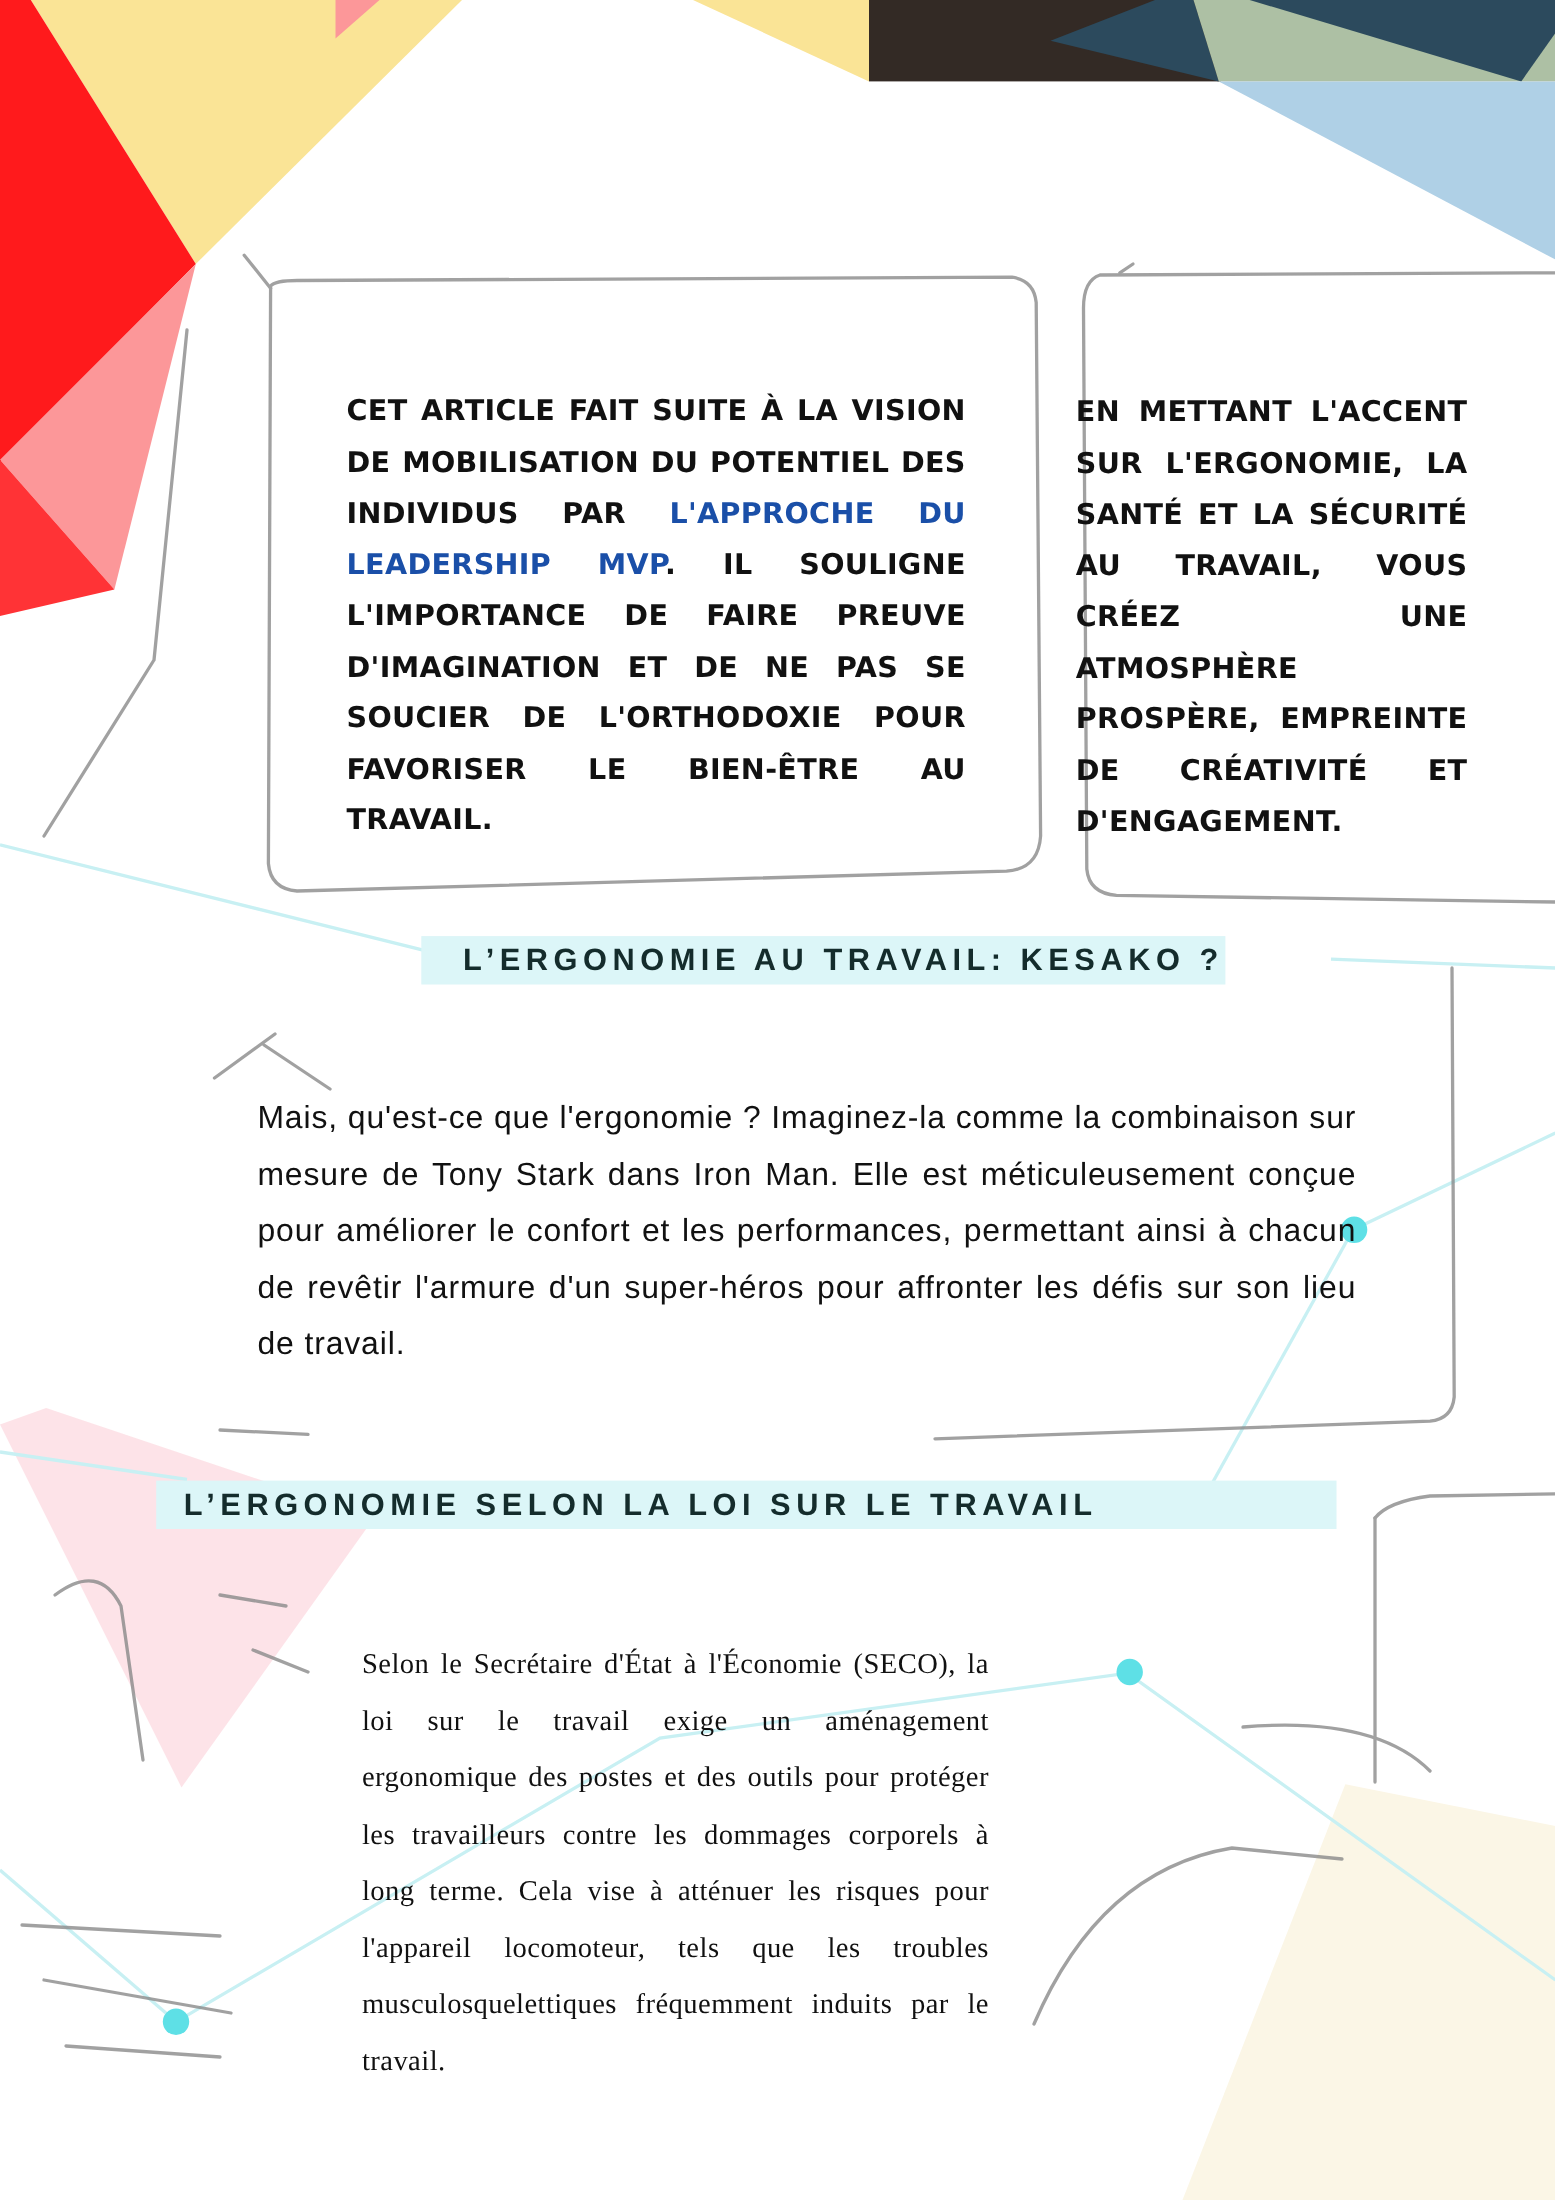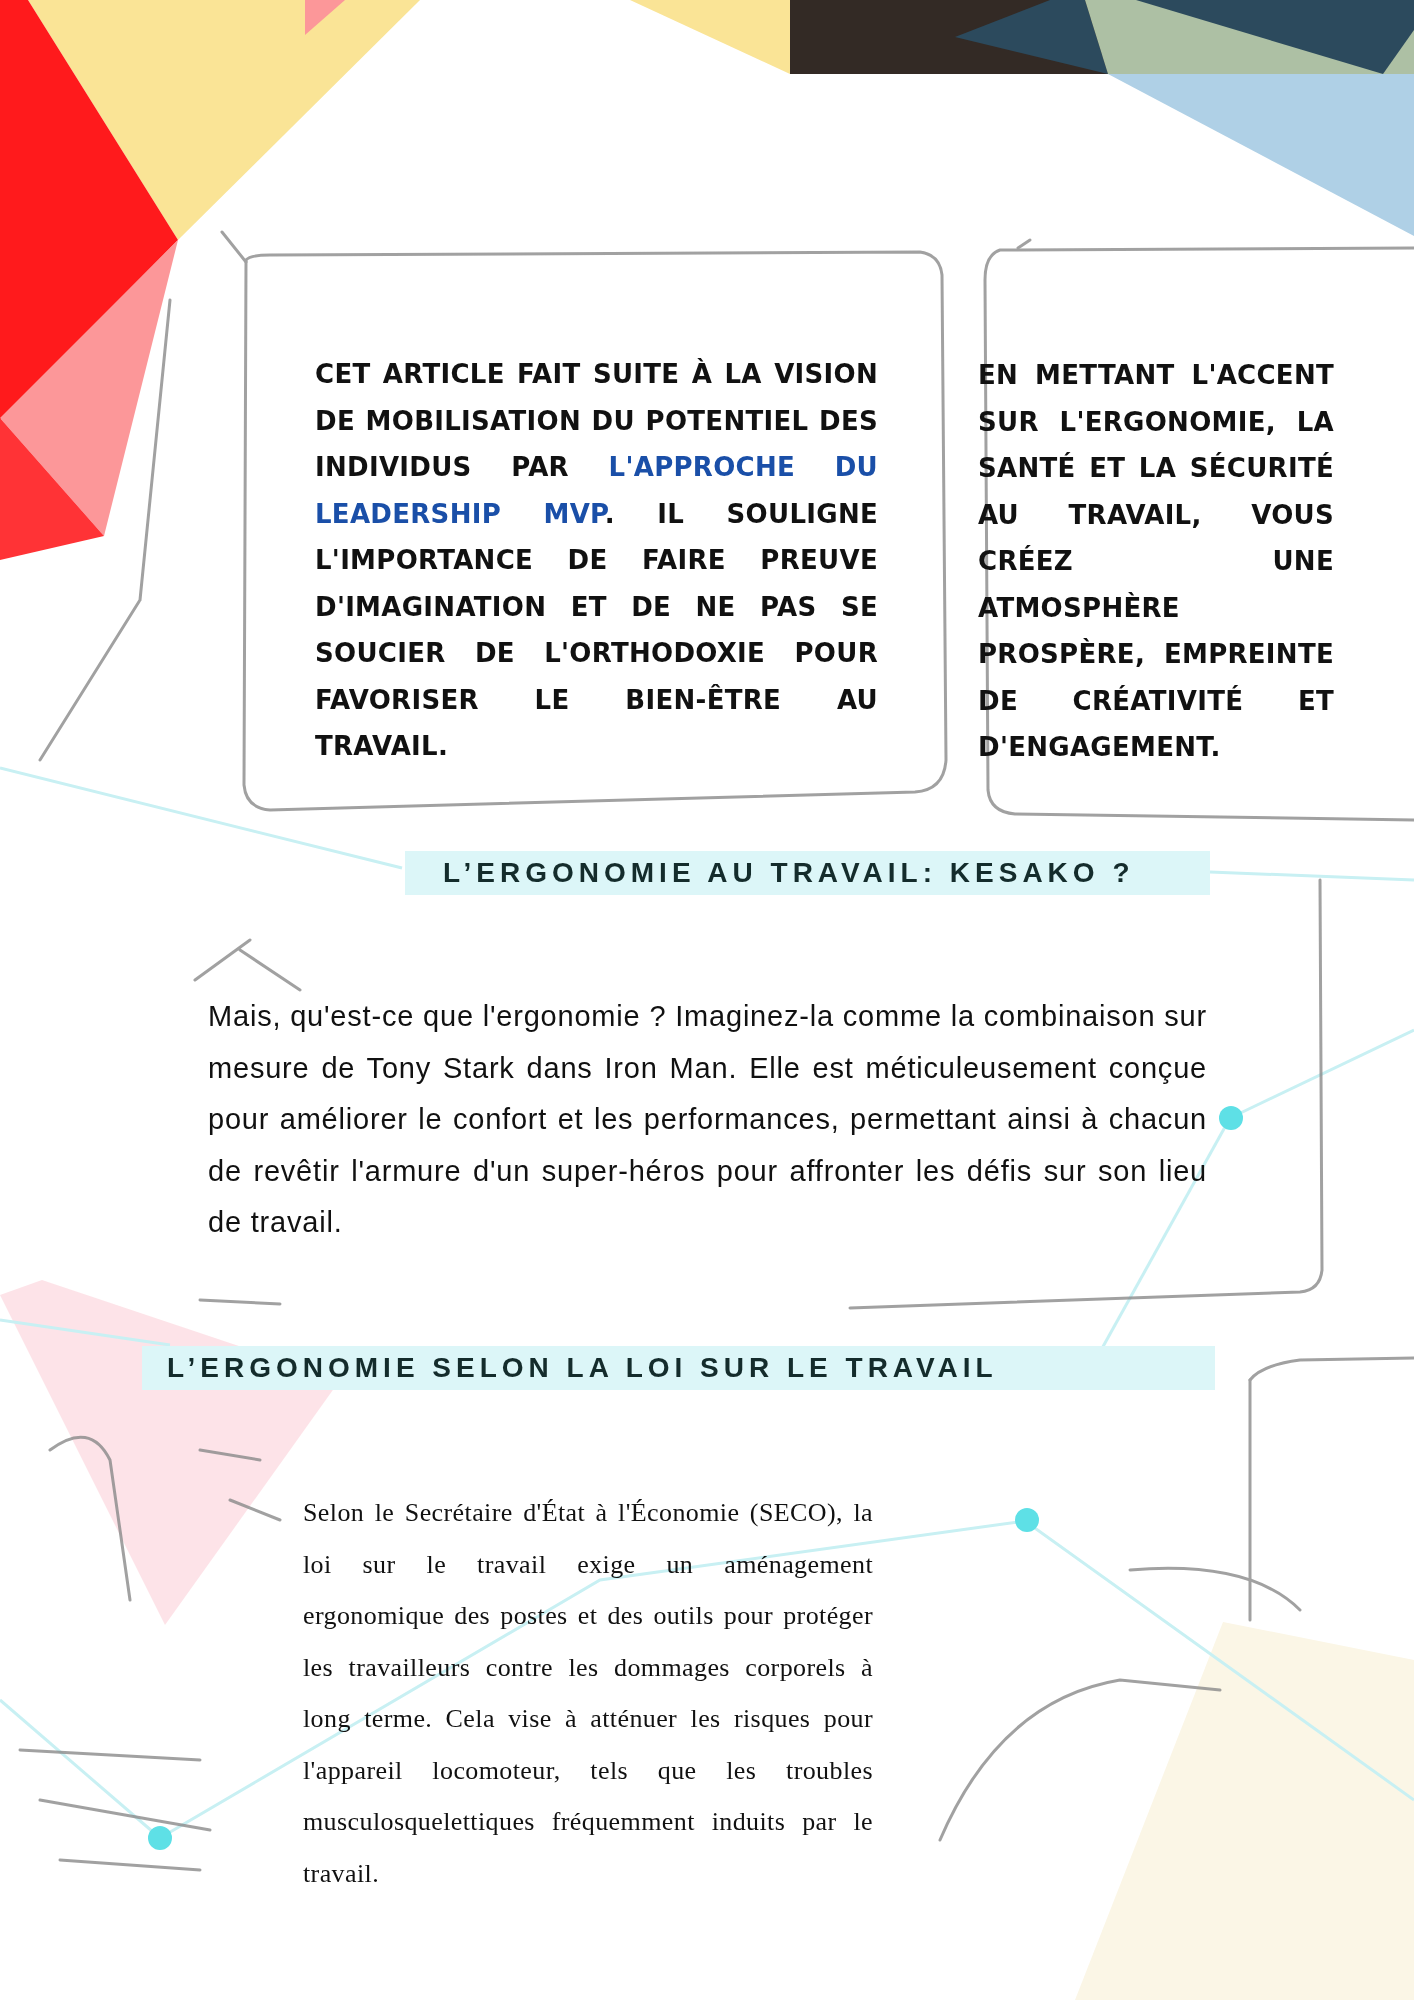--- a/index.html
+++ b/index.html
@@ -12,21 +12,21 @@
   }
   .box-text .link { color: #1a4fa8; }
   .heading {
     position: absolute; background: #dcf6f8; color: #142c2c;
     font-family: "Liberation Sans", sans-serif; font-size: 28px; letter-spacing: 5px;
     font-weight: bold; height: 44px; line-height: 44px; padding: 0 0 0 38px; box-sizing: border-box;
     white-space: nowrap;
   }
   .body-text {
     position: absolute; font-family: "DejaVu Sans", sans-serif; font-size: 26px;
-    line-height: 51.5px; color: #111; text-align: justify; letter-spacing: 0.4px;
+    line-height: 51.5px; color: #111; text-align: justify; letter-spacing: 0.4px; margin-left: 26px;
   }
   .body-text.narrow { font-family: "Liberation Sans", sans-serif; font-size: 29px; letter-spacing: 0.8px; }
   .dot { position: absolute; width: 24px; height: 24px; border-radius: 50%; }
 </style>
 </head>
 <body>
 
 <svg class="layer" viewBox="0 0 1414 2000">
 
   <polygon points="28,0 420,0 178,240 " fill="#fae496"></polygon>
@@ -86,21 +86,21 @@
 <div class="dot" style="left:148px;top:1826px;background:#5ee0e6;"></div>
 
 <div class="box-text" style="left:315px;top:311px;width:563px;">
   <span>Cet article fait suite à la vision de mobilisation du potentiel des individus par </span><span class="link">L'approche du leadership MVP</span><span>. Il souligne l'importance de faire preuve d'imagination et de ne pas se soucier de l'orthodoxie pour favoriser le bien-être au travail.</span>
 </div>
 
 <div class="box-text" style="left:978px;top:312px;width:356px;">
   <span>En mettant l'accent sur l'ergonomie, la santé et la sécurité au travail, vous créez une atmosphère prospère, empreinte de créativité et d'engagement.</span>
 </div>
 
-<div class="heading" style="left:405px;top:851px;width:805px;">
+<div class="heading" style="left:383px;top:851px;width:731px;">
   <span>L’ERGONOMIE AU TRAVAIL: KESAKO ?</span>
 </div>
 
 <div class="body-text narrow" style="left:208px;top:991px;width:999px;">
   <span>Mais, qu'est-ce que l'ergonomie ? Imaginez-la comme la combinaison sur mesure de Tony Stark dans Iron Man. Elle est méticuleusement conçue pour améliorer le confort et les performances, permettant ainsi à chacun de revêtir l'armure d'un super-héros pour affronter les défis sur son lieu de travail.</span>
 </div>
 
 <div class="heading" style="left:142px;top:1346px;width:1073px;padding-left:25px;">
   <span>L’ERGONOMIE SELON LA LOI SUR LE TRAVAIL</span>
 </div>

